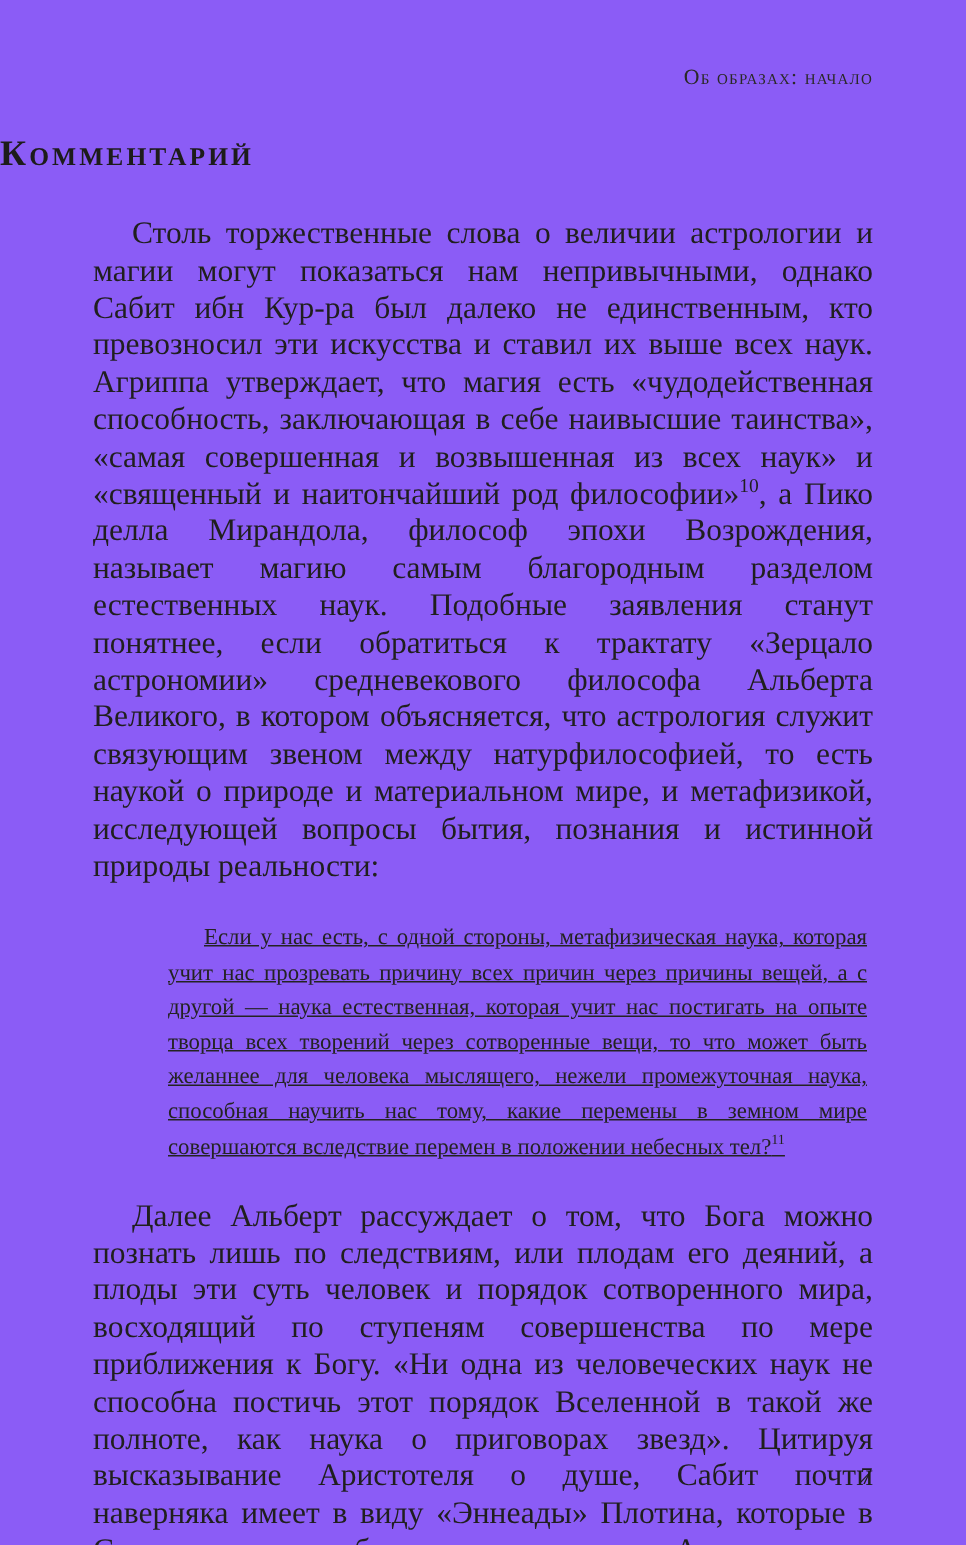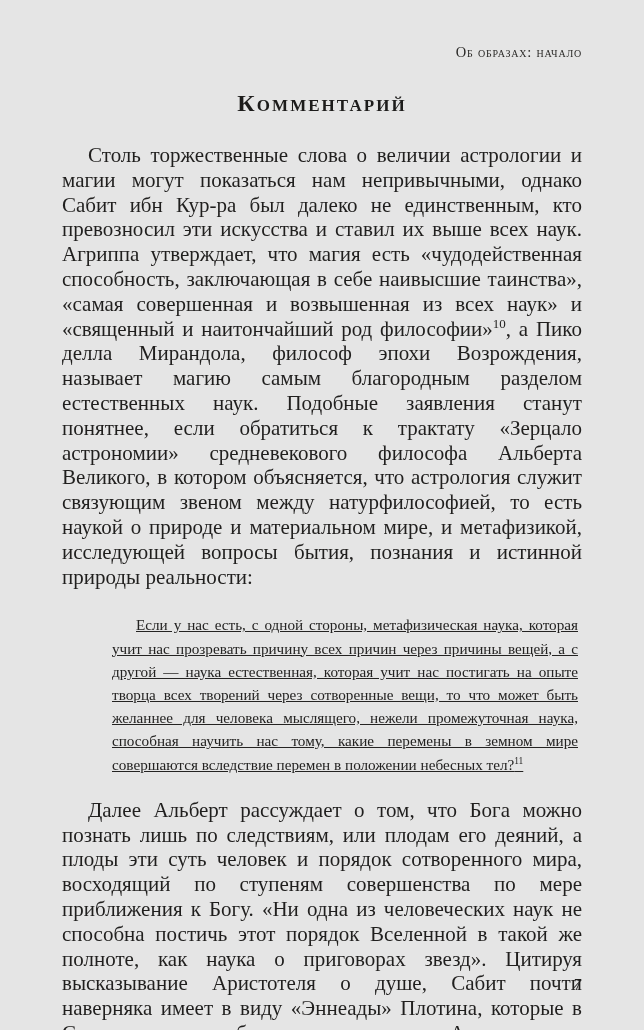--- a/index.html
+++ b/index.html
@@ -4,21 +4,21 @@
 <style>
   html, body {
     margin: 0;
     padding: 0;
     background: #ffffff;
   }
   .page {
     position: relative;
     width: 644px;
     height: 1030px;
-    background: #e5e5e5;
+    background: #8b5cf6;
     box-sizing: border-box;
     font-family: "Liberation Serif", "DejaVu Serif", serif;
     color: #20201f;
     overflow: hidden;
   }
   .running-header {
     position: absolute;
     top: 44px;
     right: 62px;
     font-size: 14.5px;
@@ -29,21 +29,20 @@
     white-space: nowrap;
   }
   .running-header::first-letter {
     text-transform: uppercase;
   }
   .chapter-title {
     position: absolute;
     top: 74px;
     left: 0;
     right: 0;
-    text-align: center;
     font-size: 24px;
     letter-spacing: 0.085em;
     font-variant: small-caps;
     text-transform: lowercase;
     color: #1d1c1b;
   }
   .chapter-title::first-letter {
     text-transform: uppercase;
   }
   .body-area {

